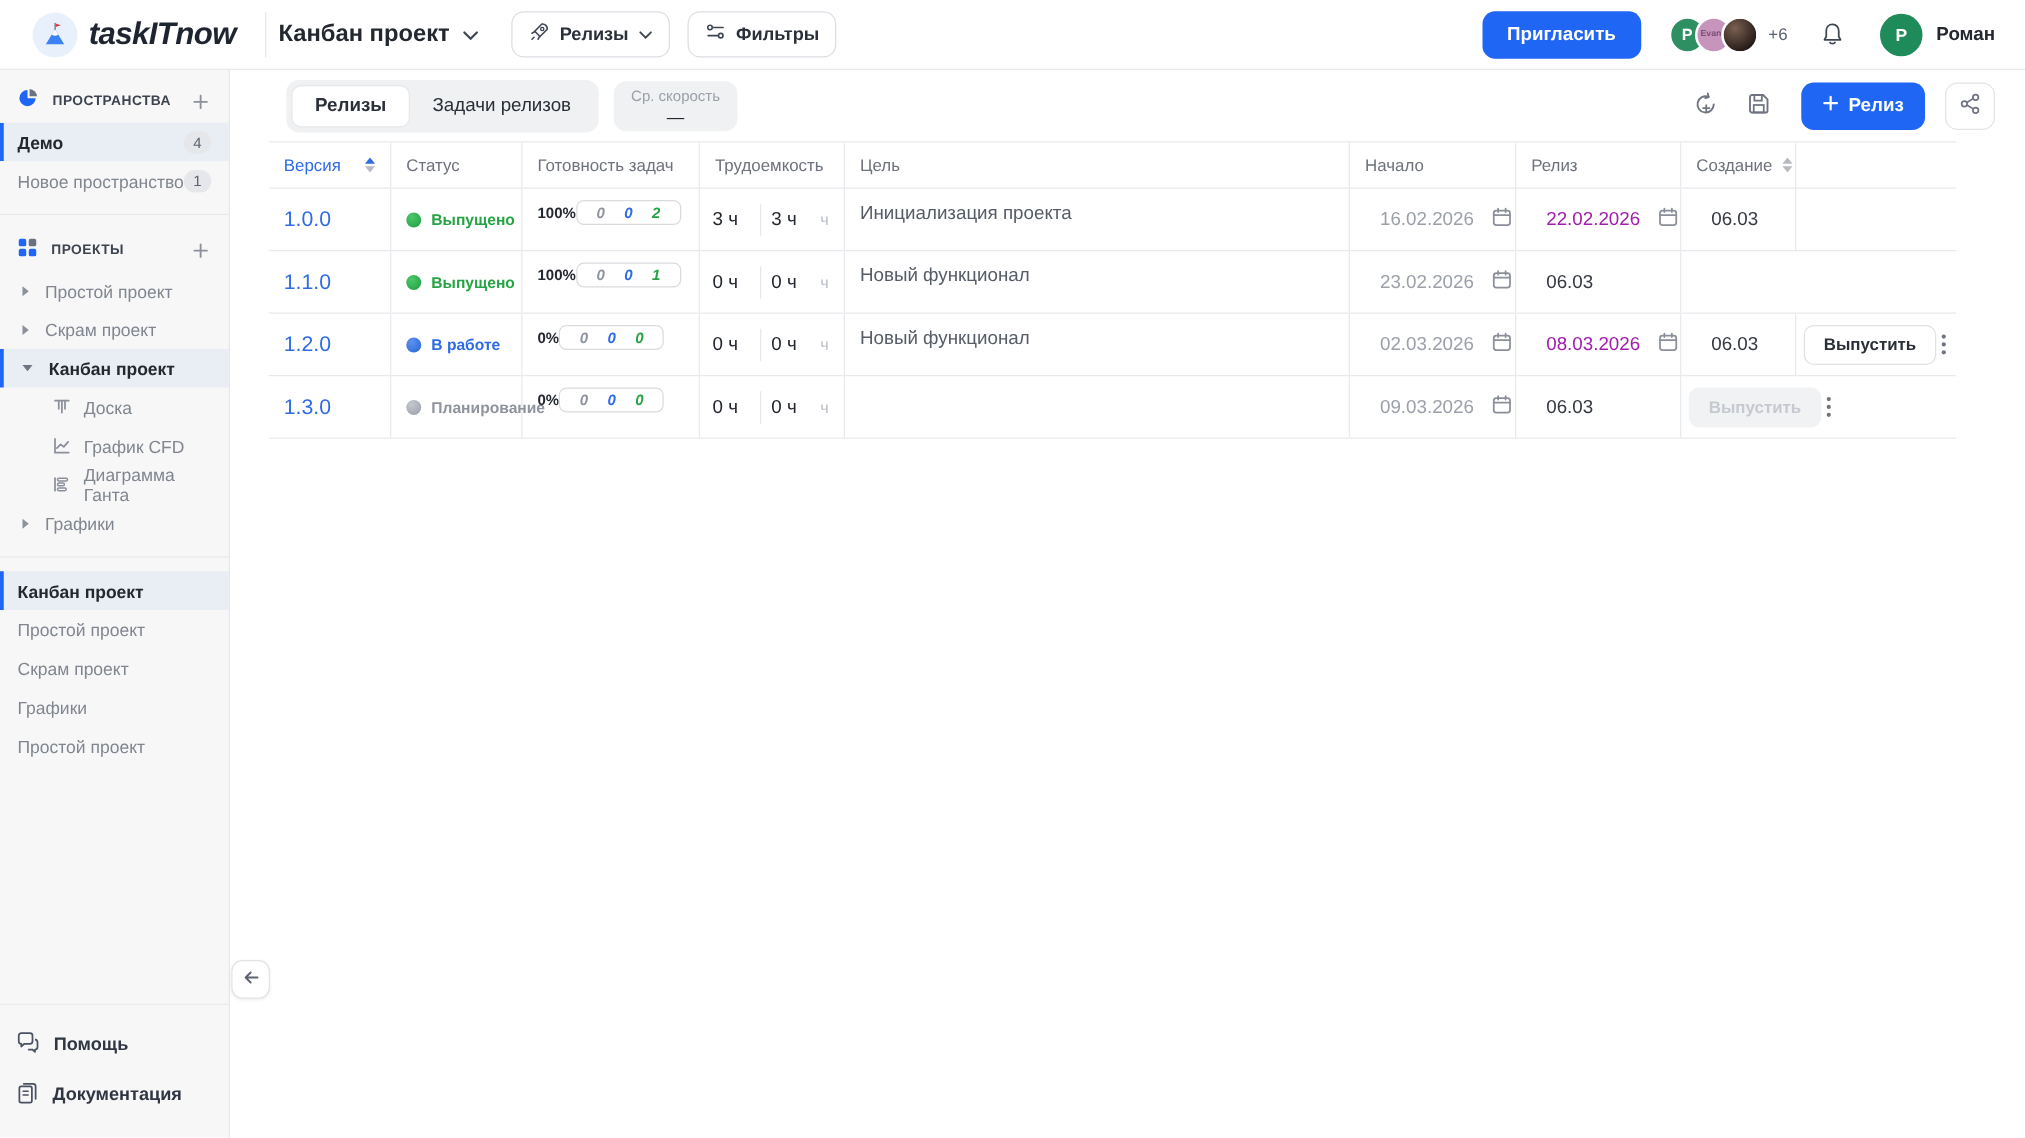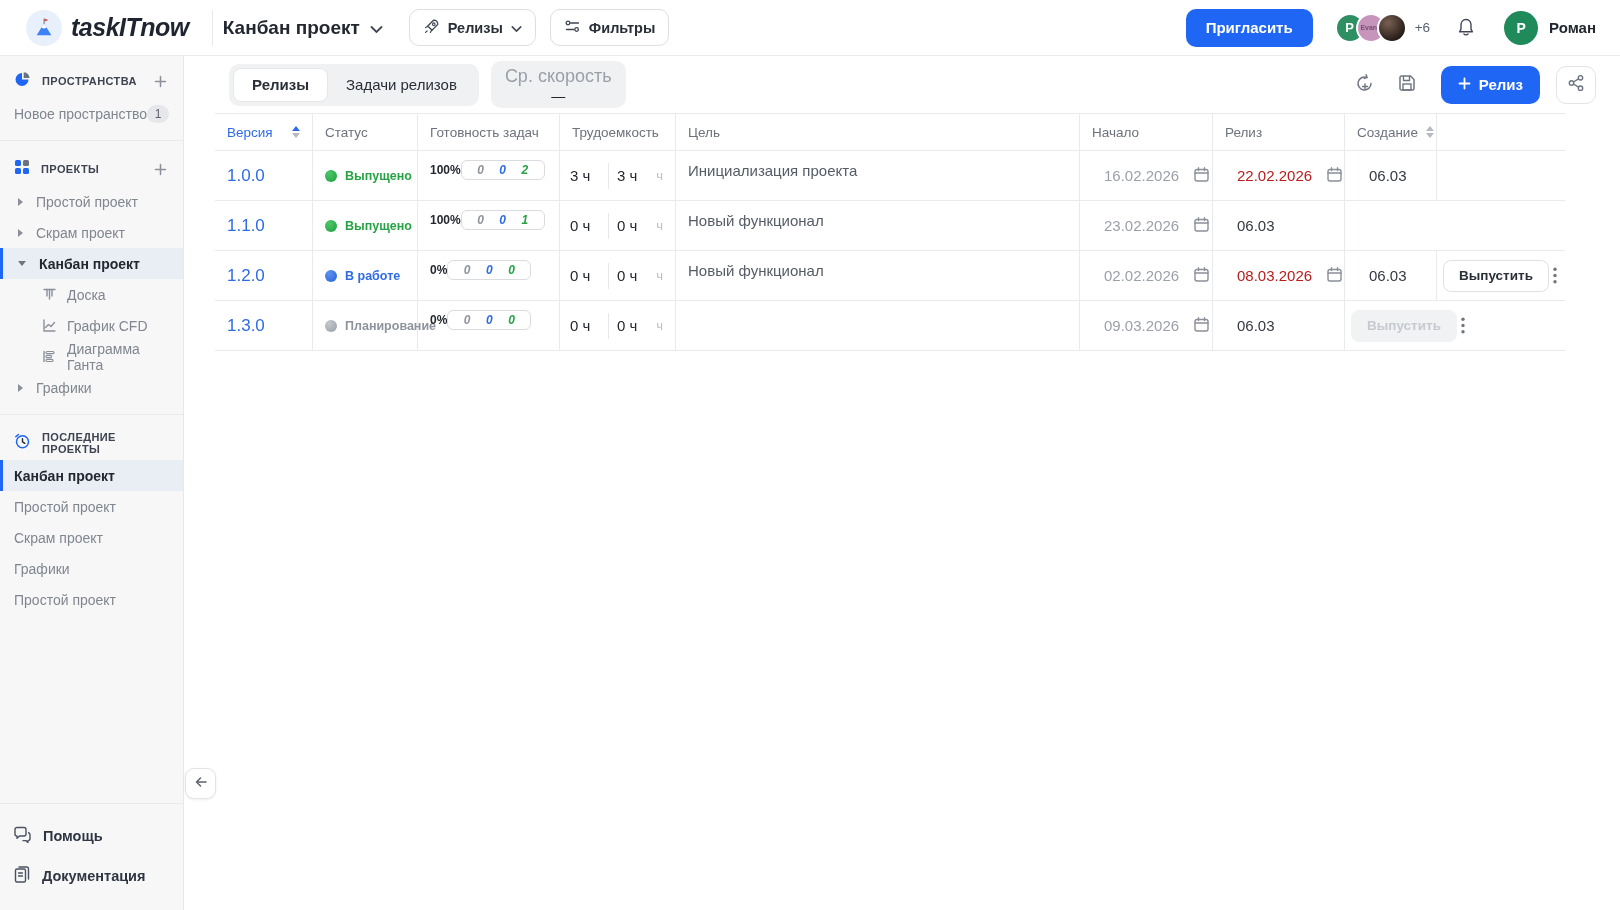--- a/index.html
+++ b/index.html
@@ -63,21 +63,21 @@
     align-items:center; justify-content:center; cursor:pointer; z-index:6; }
 
   
   .main { position:absolute; top:56px; left:213px; right:0; bottom:0; background:#fff; }
   .toolbar { height:57px; display:flex; align-items:center; padding:0 24px 0 16px; }
   .tab-group { display:flex; background:#f0f1f3; border-radius:10px; padding:4px; }
   .tab { height:34px; display:flex; align-items:center; padding:0 18px; font-size:15px; color:#2a2f38;
     border-radius:8px; cursor:pointer; border:none; background:none; font-family:inherit; }
   .tab.active { background:#fff; border:1px solid #e6e7ea; font-weight:600; }
   .speed-box { margin-left:12px; background:#f0f1f3; border-radius:10px; padding:5px 14px 4px; text-align:center; cursor:default; }
-  .speed-label { font-size:18px; color:#9aa0a8; }
+  .speed-label { font-size:12px; color:#9aa0a8; }
   .speed-value { font-size:14px; color:#23272f; margin-top:1px; }
   .tool-icons { margin-left:auto; display:flex; align-items:center; gap:10px; }
   .icon-btn { background:none; border:none; cursor:pointer; display:flex; padding:6px; }
   .release-btn { display:flex; align-items:center; gap:8px; background:#2066f5; border:none; border-radius:10px;
     color:#fff; height:38px; padding:0 17px; font-family:inherit; font-size:15px; font-weight:700; cursor:pointer; margin-left:8px; }
   .share-btn { width:40px; height:38px; background:#fff; border:1px solid #e3e4e8; border-radius:10px;
     display:flex; align-items:center; justify-content:center; cursor:pointer; margin-left:6px; }
 
   
   .rtable { width:1350px; margin-left:2px; }
@@ -103,21 +103,21 @@
     align-items:center; justify-content:space-evenly; font-size:12px; font-weight:600; }
   .c-grey { color:#8e939d; } .c-blue { color:#2e6be5; } .c-green { color:#26a344; }
   .bar { height:4px; border-radius:2px; background:#eceef0; overflow:hidden; }
   .bar-fill { height:100%; border-radius:2px; background:#24b24b; }
   .td-effort { padding:0 8px 0 10px; }
   .ef { font-size:15px; color:#23272f; min-width:30px; }
   .ef-div { width:1px; height:26px; background:#e7e8eb; margin:0 8px; }
   .ef-unit { margin-left:auto; font-size:13px; color:#bcc0c7; padding-right:4px; }
   .td-goal { align-items:flex-start; padding-top:11px; font-size:15px; color:#565c66; }
   .td-date { padding-left:24px; gap:14px; font-size:15px; cursor:pointer; }
-  .d-start { color:#9ba0a9; } .d-release { color:#b91c1c; }
+  .d-start { color:#9ba0a9; } .d-release { color:#a21caf; }
   .td-created { padding-left:24px; font-size:15px; color:#343942; }
   .td-actions { padding:0 12px 0 6px; }
   .row-action { background:#fff; border:1px solid #dfe1e5; border-radius:8px; height:32px; padding:0 15px;
     font-family:inherit; font-size:13.5px; font-weight:600; color:#2a2f38; cursor:pointer; }
   .row-action.disabled { background:#f1f2f4; border-color:#f1f2f4; color:#c6cad0; cursor:default; }
   .kebab { margin-left:auto; background:none; border:none; cursor:pointer; display:flex; padding:4px; }
   .sort-ic { display:flex; flex-direction:column; gap:2px; margin-left:auto; cursor:pointer; }
   .sort-ic i { width:0; height:0; display:block; }
   .s-up { border-left:4px solid transparent; border-right:4px solid transparent; border-bottom:5px solid #b7bac0; }
   .s-dn { border-left:4px solid transparent; border-right:4px solid transparent; border-top:5px solid #b7bac0; }
@@ -190,20 +190,24 @@
           <path d="M8 2 A6.5 6.5 0 1 0 14.5 8.5 L8 8.5 Z" fill="#2066f5"></path>
           <path d="M9.7 1.2 A6.5 6.5 0 0 1 15.6 7 L9.7 7 Z" fill="#6a7280"></path>
         </svg></span>
     <span class="section-title">ПРОСТРАНСТВА</span>
     <button class="plus-btn">
         <svg width="13" height="13" viewBox="0 0 13 13">
           <path d="M6.5 1.5 V11.5 M1.5 6.5 H11.5" stroke="#8b909b" stroke-width="1.5" stroke-linecap="round"></path>
         </svg>
       </button>
   </div>
+  <div class="side-item active">
+    <span>Демо</span>
+    <span class="badge">4</span>
+  </div>
   <div class="side-item">
     <span>Новое пространство</span>
     <span class="badge">1</span>
   </div>
   <div class="sdivider"></div>
 
   <div class="section-head">
     <span><svg width="16" height="16" viewBox="0 0 16 16">
           <rect x="1" y="1" width="6" height="6" rx="1.5" fill="#2066f5"></rect>
           <rect x="9" y="1" width="6" height="6" rx="1.5" fill="#6a7280"></rect>
@@ -257,28 +261,20 @@
         </svg>
       </span>
     <span>Диаграмма Ганта</span>
   </div>
   <div class="side-item proj-item">
     <span class="caret caret-right"></span>
     <span>Графики</span>
   </div>
 
   <div class="sdivider"></div>
-  <div class="section-head">
-    <span><svg width="17" height="17" viewBox="0 0 17 17">
-          <circle cx="8.5" cy="8.8" r="6" fill="none" stroke="#2066f5" stroke-width="1.5"></circle>
-          <path d="M8.5 5.8 V8.8 L10.8 10.3" fill="none" stroke="#23272f" stroke-width="1.4" stroke-linecap="round"></path>
-          <path d="M4.5 1.5 L1.8 3.6" stroke="#2066f5" stroke-width="1.5" stroke-linecap="round"></path>
-        </svg></span>
-    <span class="section-title">ПОСЛЕДНИЕ ПРОЕКТЫ</span>
-  </div>
   <div class="side-item active">
       <span>Канбан проект</span>
     </div>
   <div class="side-item">
       <span>Простой проект</span>
     </div>
   <div class="side-item">
       <span>Скрам проект</span>
     </div>
   <div class="side-item">
@@ -499,21 +495,21 @@
           </div>
       </div>
       <div class="td td-effort">
         <span class="ef">0 ч</span>
         <span class="ef-div"></span>
         <span class="ef">0 ч</span>
         <span class="ef-unit">ч</span>
       </div>
       <div class="td td-goal">Новый функционал</div>
       <div class="td td-date">
-        <span class="d-start">02.02.2026</span>
+        <span class="d-start">02.03.2026</span>
         <span><svg width="17" height="17" viewBox="0 0 17 17">
               <rect x="2" y="3.5" width="13" height="11.5" rx="2" fill="none" stroke="#8a8f99" stroke-width="1.4"></rect>
               <path d="M5.5 1.8 V4.6 M11.5 1.8 V4.6 M2 7 H15" stroke="#8a8f99" stroke-width="1.4" stroke-linecap="round"></path>
             </svg></span>
       </div>
       <div class="td td-date">
         <span class="d-release">08.03.2026</span>
         <span><svg width="17" height="17" viewBox="0 0 17 17">
               <rect x="2" y="3.5" width="13" height="11.5" rx="2" fill="none" stroke="#8a8f99" stroke-width="1.4"></rect>
               <path d="M5.5 1.8 V4.6 M11.5 1.8 V4.6 M2 7 H15" stroke="#8a8f99" stroke-width="1.4" stroke-linecap="round"></path>

